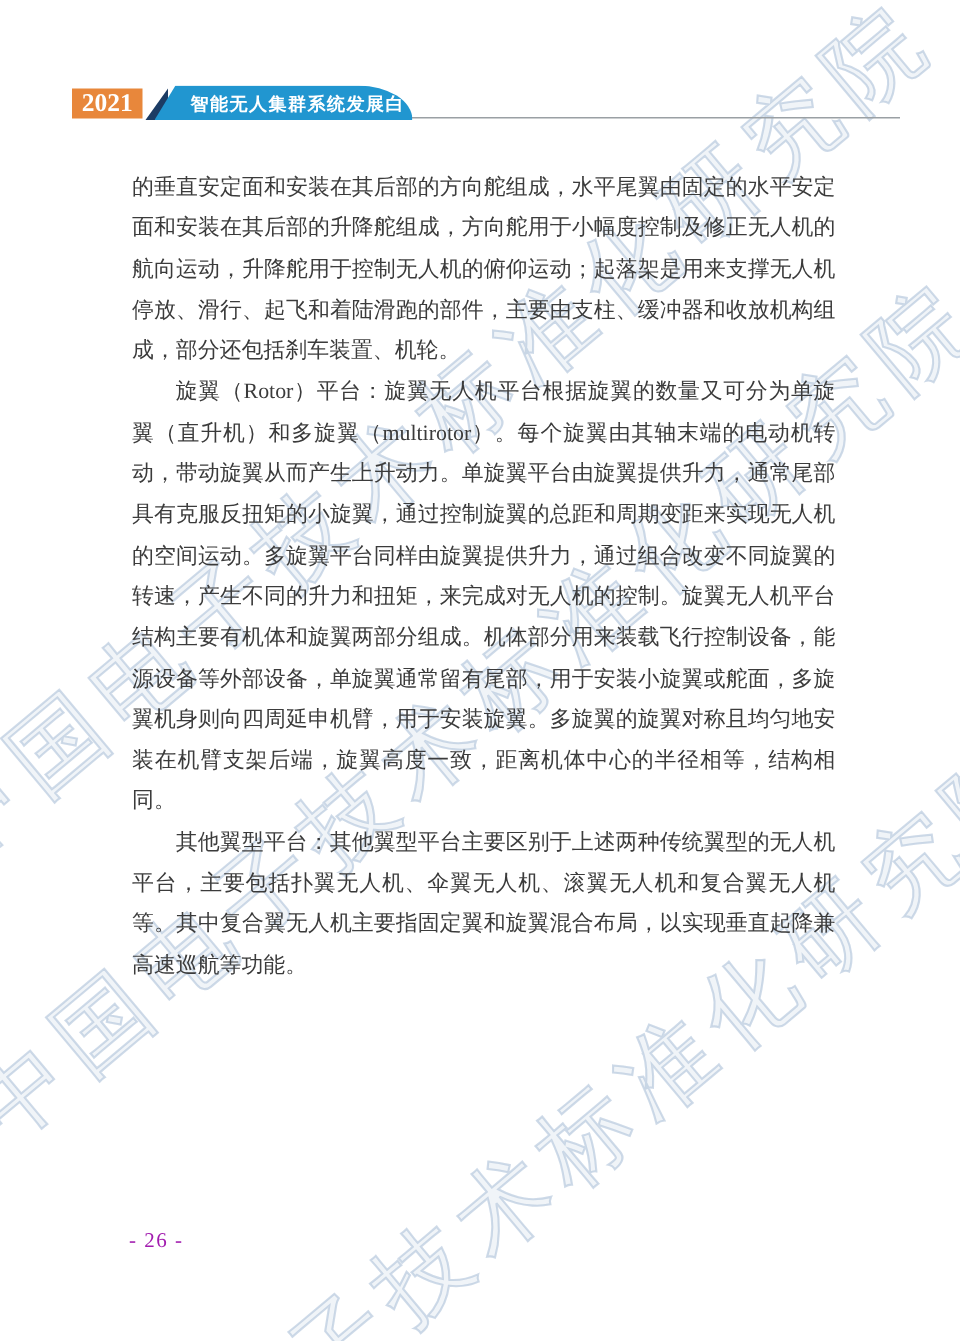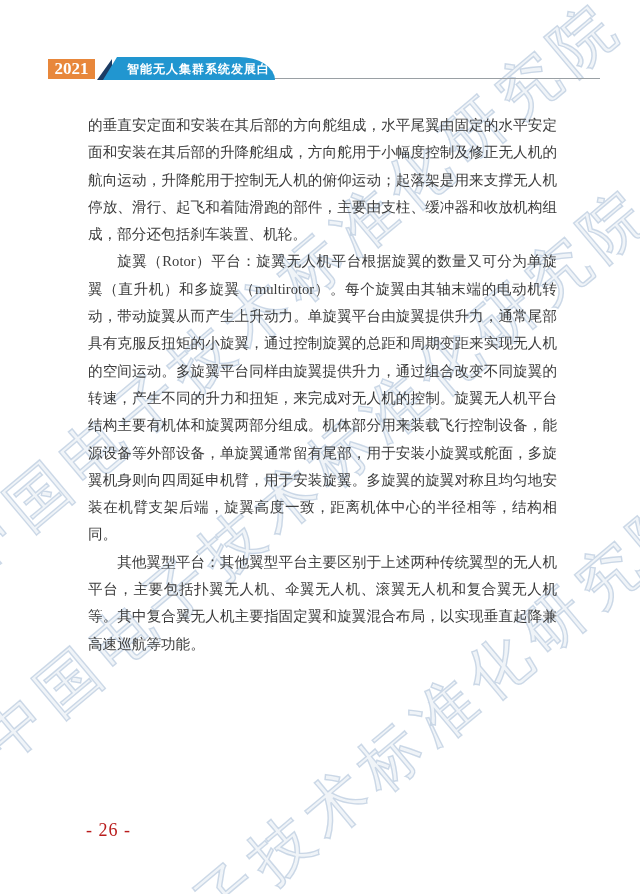--- a/index.html
+++ b/index.html
@@ -70,21 +70,21 @@
     font-size:14.6px;line-height:27.3px;
     color:var(--ink);
     text-align:justify;
     z-index:2;
   }
   .para{margin:0;}
   .para.indent{text-indent:2em;}
   
   .page-number{
     position:absolute;left:86px;top:820px;
-    font-size:18px;color:#b91c1c;letter-spacing:1px;
+    font-size:14px;color:#a21caf;letter-spacing:1px;
     z-index:2;
   }
 </style>
 </head>
 <body>
 
 <div class="page">
 
   <div class="wm wm1">中国电子技术标准化研究院</div>
   <div class="wm wm2">中国电子技术标准化研究院</div>

